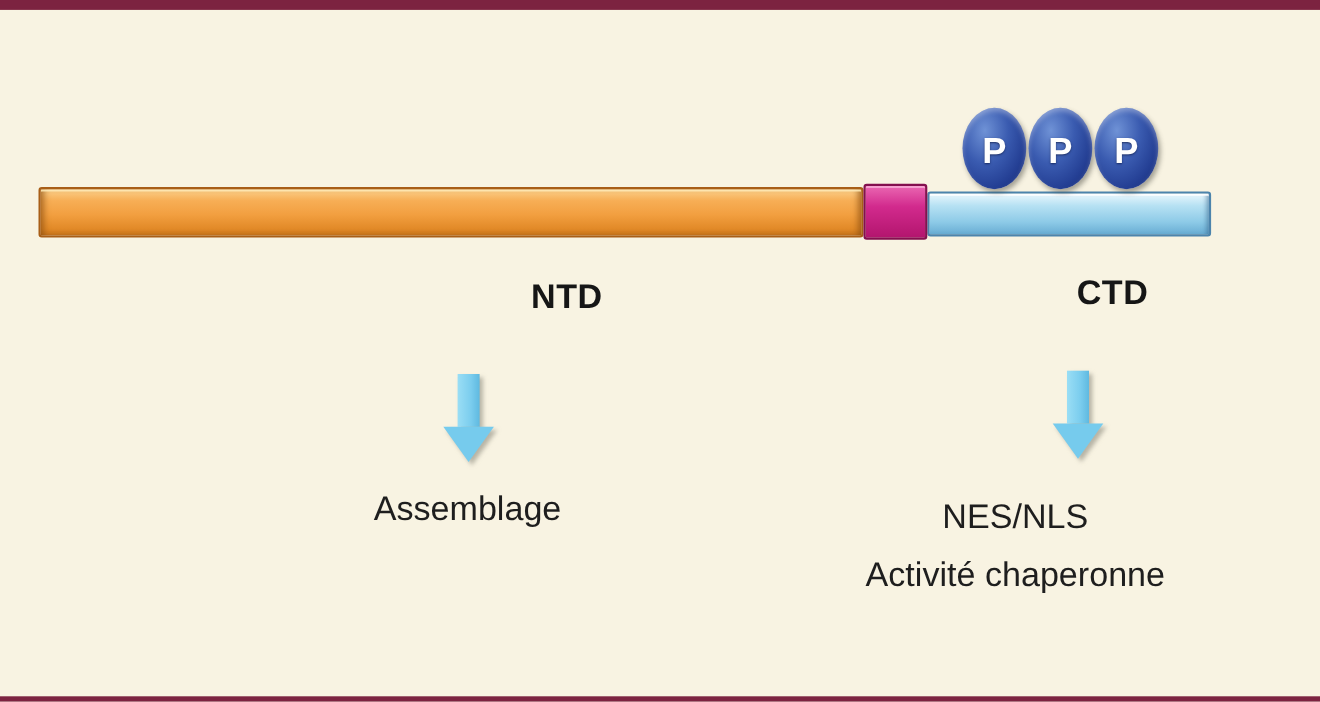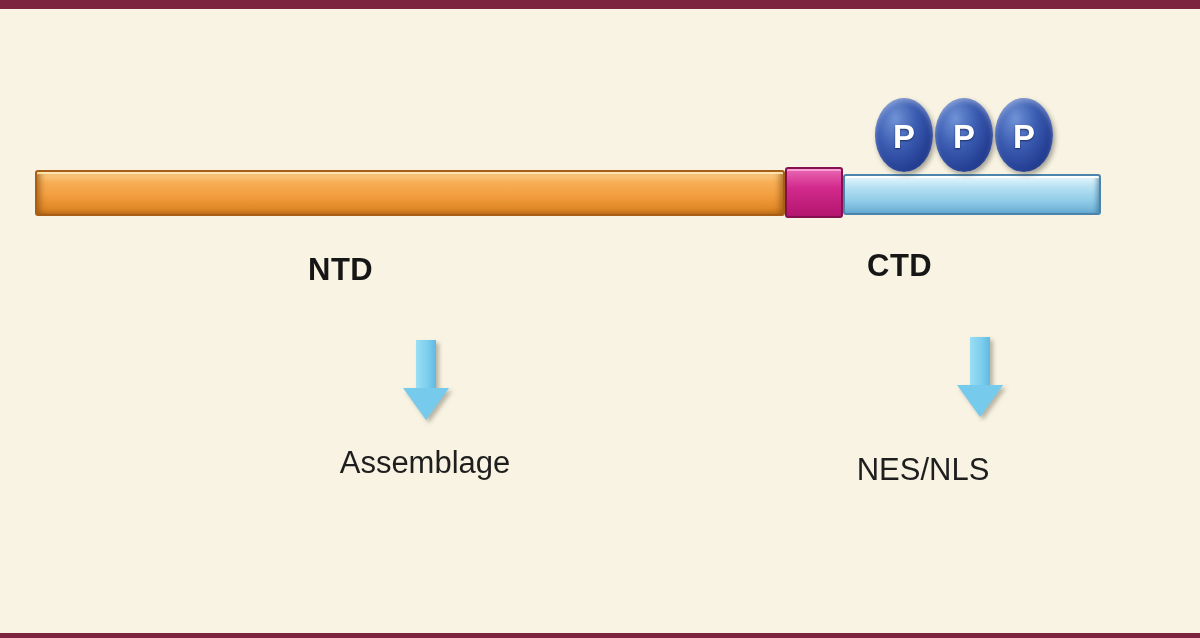--- a/index.html
+++ b/index.html
@@ -84,28 +84,28 @@
     font-size: 33px;
     font-weight: bold;
     text-shadow: 0 1px 2px rgba(10,20,60,0.7);
     transform: translateY(2px);
   }
 
   
   .domain-label {
     position: absolute;
     width: 240px;
-    text-align: left;
+    text-align: right;
     font-size: 31px;
     font-weight: bold;
     color: #161616;
     letter-spacing: 0.5px;
   }
   .ntd-label { left: 308px; top: 252px; }
-  .ctd-label { left: 867px; top: 248px; }
+  .ctd-label { left: 804px; top: 248px; }
 
   
   .arrow {
     position: absolute;
     width: 46px;
     filter: drop-shadow(3px 3px 2px rgba(130,128,115,0.55));
   }
   .ntd-arrow { left: 403px; top: 340px; }
   .ctd-arrow { left: 957px; top: 337px; }
   .arrow .shaft {
@@ -171,15 +171,16 @@
   </div>
   <div class="arrow ctd-arrow">
     <div class="shaft"></div>
     <div class="head"></div>
   </div>
 
   <div class="annotation ntd-annotation">Assemblage</div>
 
   <div class="annotation ctd-annotation">
     <div>NES/NLS</div>
+    <div>Activité chaperonne</div>
   </div>
 
 </div>
 
 </body></html>

